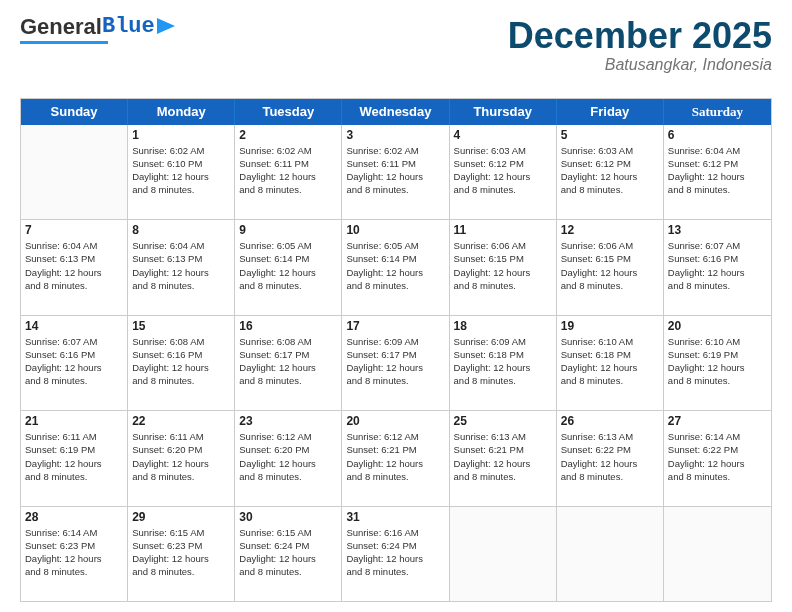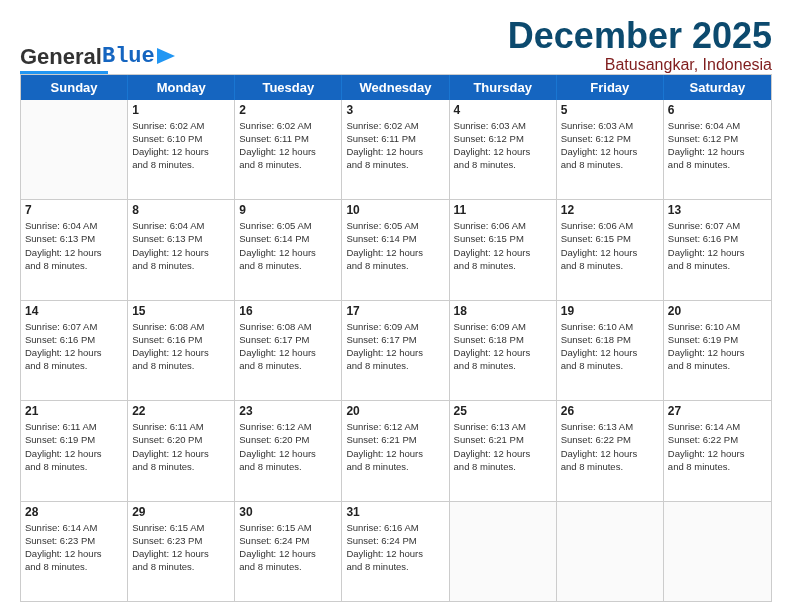--- a/index.html
+++ b/index.html
@@ -13,55 +13,56 @@
     .page {
       width: 792px;
       height: 612px;
       padding: 16px 20px 10px 20px;
       display: flex;
       flex-direction: column;
     }
     .header {
       display: flex;
       justify-content: space-between;
-      align-items: flex-end;
-      margin-bottom: 0;
+      align-items: flex-start;
+      margin-bottom: 24px;
     }
     .logo {
       display: flex;
       flex-direction: column;
       align-items: flex-start;
     }
     .title-block {
       text-align: right;
     }
     .month-title {
       font-size: 36px;
       font-weight: bold;
       color: #0c4a6e;
       line-height: 1.1;
     }
     .location-title {
       font-size: 16px;
-      color: #7f1d1d;
+      color: #737373;
+      font-style: italic;
     }
     .cal-header-row {
       display: grid;
       grid-template-columns: repeat(7, 1fr);
       background: #1565c0;
     }
     .cal-header-cell {
       color: #fff;
       font-size: 13px;
       font-weight: bold;
       text-align: center;
       padding: 5px 14px;
       border-right: 1px solid #1976d2;
     }
-    .cal-header-cell:last-child { border-right: none; }
+    .cal-header-cell:last-child { border-right: none; font-family: Liberation Serif, serif; }
     .cal-body {
       flex: 1;
       display: flex;
       flex-direction: column;
     }
     .cal-week {
       display: grid;
       grid-template-columns: repeat(7, 1fr);
       flex: 1;
       border-bottom: 1px solid #ccc;

